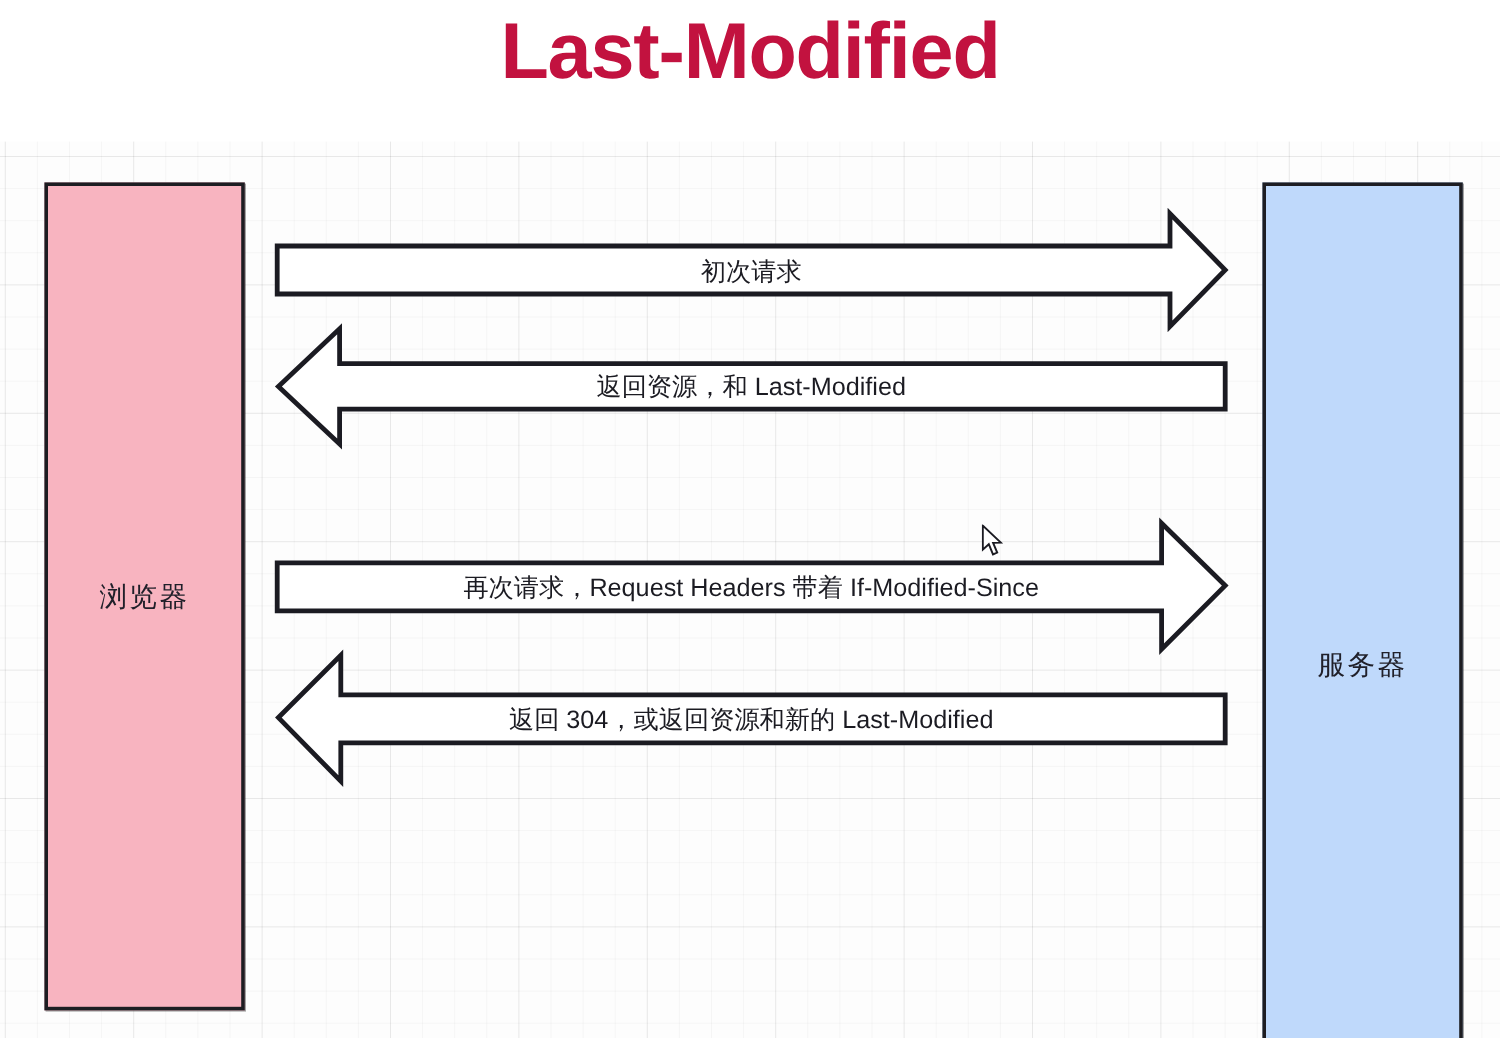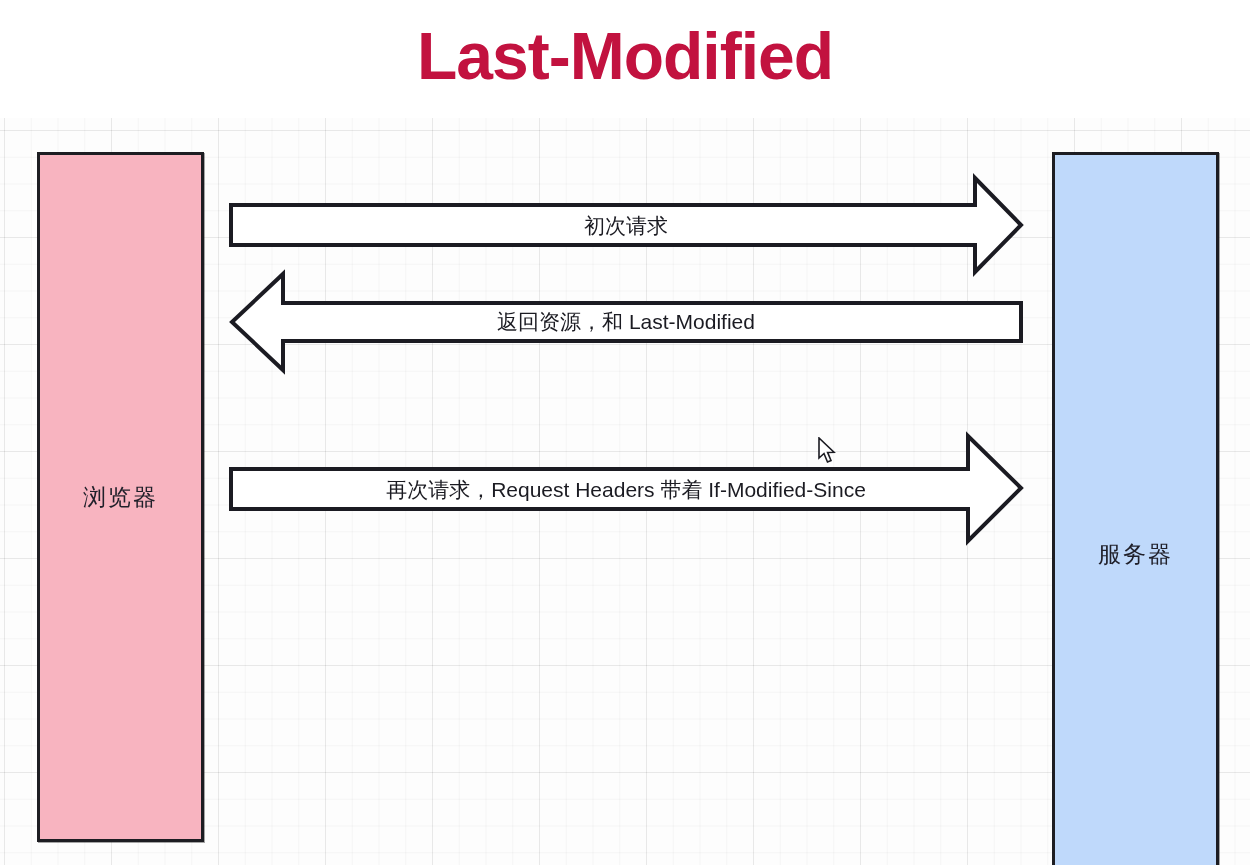--- a/index.html
+++ b/index.html
@@ -15,21 +15,21 @@
     width: 1250px;
     height: 865px;
     background: #ffffff;
     overflow: hidden;
   }
 
   
   #title {
     position: absolute;
     left: 0;
-    top: 18px;
+    top: 4px;
     width: 1250px;
     text-align: center;
     font-size: 66px;
     font-weight: bold;
     letter-spacing: -1px;
     color: #c2123f;
     font-family: "Liberation Sans", "DejaVu Sans", sans-serif;
     user-select: none;
   }
 
@@ -158,18 +158,24 @@
     <div class="msg-label">返回资源，和 Last-Modified</div>
   </div>
 
   <div class="msg" id="msg3">
     <svg width="796" height="113" viewBox="0 0 796 113">
       <path d="M 3 37 L 740 37 L 740 4 L 793 56 L 740 109 L 740 77 L 3 77 Z" fill="#ffffff" stroke="#1b1b22" stroke-width="4" stroke-linejoin="miter"></path>
     </svg>
     <div class="msg-label">再次请求，Request Headers 带着 If-Modified-Since</div>
   </div>
 
+  <div class="msg" id="msg4">
+    <svg width="796" height="113" viewBox="0 0 796 113">
+      <path d="M 793 37 L 56 37 L 56 4 L 4 56 L 56 109 L 56 77 L 793 77 Z" fill="#ffffff" stroke="#1b1b22" stroke-width="4" stroke-linejoin="miter"></path>
+    </svg>
+    <div class="msg-label">返回 304，或返回资源和新的 Last-Modified</div>
+  </div>
 
   <svg id="cursor" viewBox="0 0 20 28">
     <path d="M 1 1 L 1 21 L 6 16.5 L 9.5 25 L 13 23.5 L 9.6 15.4 L 16 15.2 Z" fill="#ffffff" stroke="#1b1b22" stroke-width="1.6" stroke-linejoin="miter"></path>
   </svg>
 
 </div>
 
 </body></html>

